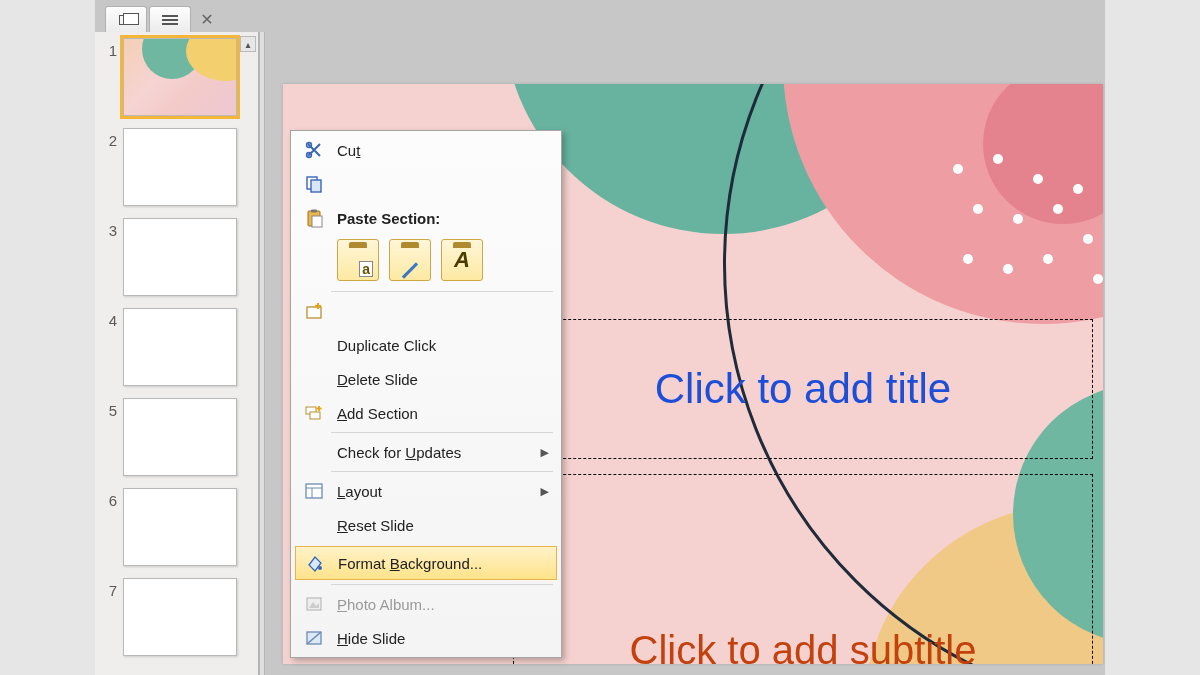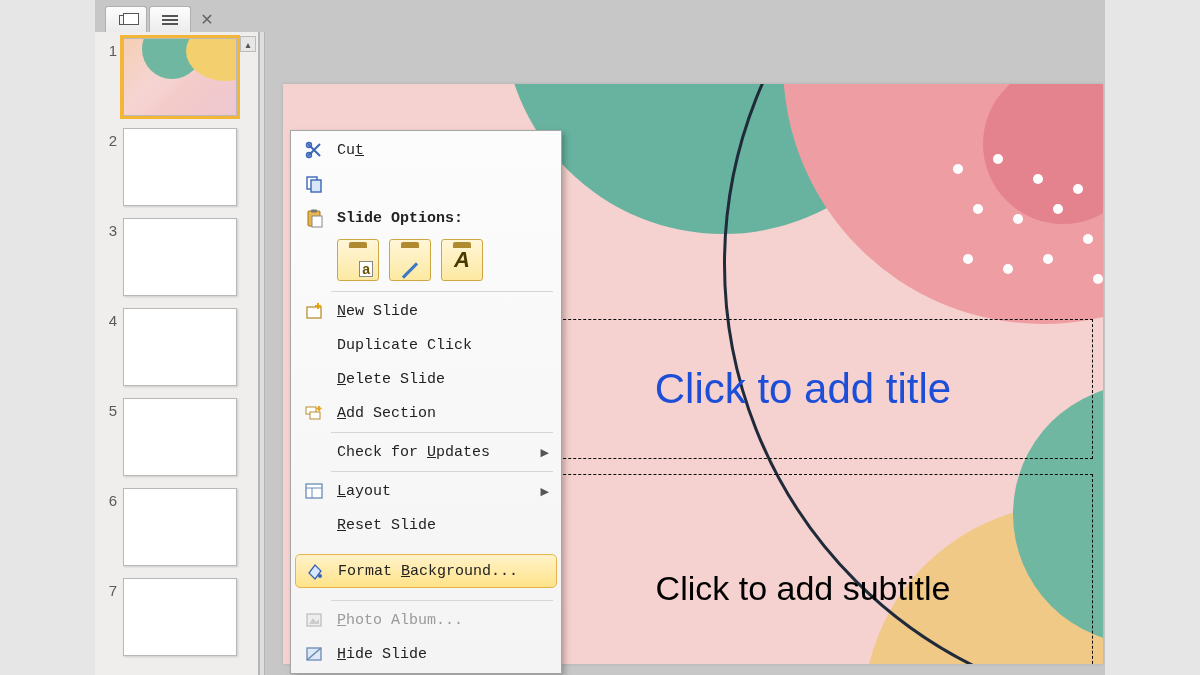--- a/index.html
+++ b/index.html
@@ -132,21 +132,21 @@
   .dots span:nth-child(11){left:130px;top:30px}
   .dots span:nth-child(12){left:150px;top:120px}
 
   .placeholder {
     position:absolute;
     border: 1.5px dashed #0a0a0a;
     display:flex; align-items:center; justify-content:center;
     text-align:center;
   }
   .ph-title { left:230px; top:235px; width:580px; height:140px; font-size:42px; color:#1d4ed8; }
-  .ph-sub   { left:230px; top:390px; width:580px; height:200px; font-size:34px; color:#000000; align-items:center; padding-top:28px; }
+  .ph-sub   { left:230px; top:390px; width:580px; height:200px; font-size:40px; color:#c2410c; align-items:flex-end; padding-top:28px; }
 
   
   .context-menu {
     position:absolute;
     left: 195px; top: 130px;
     width: 272px;
     background: linear-gradient(#fcfcfc, #f4f4f4);
     border: 1px solid #a5a5a5;
     box-shadow: 3px 3px 6px rgba(0,0,0,0.25);
     font-size: 15px;
@@ -156,34 +156,34 @@
   .cm-row {
     display:flex; align-items:center;
     height: 34px;
     padding-left: 6px;
     position:relative;
   }
   .cm-row.header { font-weight:bold; }
   .cm-row.hover {
     background: linear-gradient(#fff2c8,#ffe38a);
     border:1px solid #e6b44a;
-    border-radius:5px;
+    border-radius:0;
     height: 34px;
-    margin: 12px 2px;
+    margin: 4px 2px;
     padding-left:4px;
   }
   .cm-row.disabled { color:#9a9a9a; }
   .cm-icon {
     width: 30px; height: 26px;
     display:flex; align-items:center; justify-content:center;
     margin-right: 8px;
     flex-shrink:0;
   }
   .cm-icon svg { width:20px; height:20px; }
-  .cm-text { flex:1;font-family:Liberation Mono, monospace; }
+  .cm-text { flex:1; }
   .cm-arrow { margin-right:10px; font-size:11px; color:#555; }
   .cm-sep {
     height:1px; background:#d6d6d6; margin:2px 6px 2px 38px;
   }
   .cm-icon-col {
     position:absolute; left:0; top:0; bottom:0; width:36px;
     background: linear-gradient(#f1f1f1,#e8e8e8);
     border-right:1px solid #dcdcdc;
   }
   .context-menu > * { position:relative; }
@@ -328,21 +328,21 @@
     </div>
 
     <div class="cm-row header">
       <div class="cm-icon">
         <svg viewBox="0 0 20 20">
             <rect x="4" y="3" width="12" height="15" rx="1" fill="#e8b64a" stroke="#a07120" stroke-width="1"></rect>
             <rect x="7" y="1.5" width="6" height="3" rx="1" fill="#777"></rect>
             <rect x="8" y="8" width="10" height="11" fill="#fff" stroke="#888" stroke-width="1"></rect>
           </svg>
       </div>
-      <span class="cm-text">Slide Options:</span>
+      <span class="cm-text">Paste Section:</span>
     </div>
 
     <div class="paste-opts">
       <div class="paste-btn a">
           <span class="clip"></span>
         </div>
       <div class="paste-btn brush">
           <span class="clip"></span>
         </div>
       <div class="paste-btn bigA"><span class="clip"></span>A</div>
@@ -350,21 +350,20 @@
 
     <div class="cm-sep"></div>
 
     <div class="cm-row">
       <div class="cm-icon">
         <svg viewBox="0 0 20 20">
             <rect x="3" y="6" width="14" height="11" fill="#fff" stroke="#b79030" stroke-width="1.3"></rect>
             <path d="M14 2 v6 M11 5 h6" stroke="#e6a412" stroke-width="2"></path>
           </svg>
       </div>
-      <span class="cm-text"><span class="underline">N</span>ew Slide</span>
     </div>
 
     <div class="cm-row">
       <div class="cm-icon"></div>
       <span class="cm-text">Duplicate Click</span>
     </div>
 
     <div class="cm-row">
       <div class="cm-icon"></div>
       <span class="cm-text"><span class="underline">D</span>elete Slide</span>

